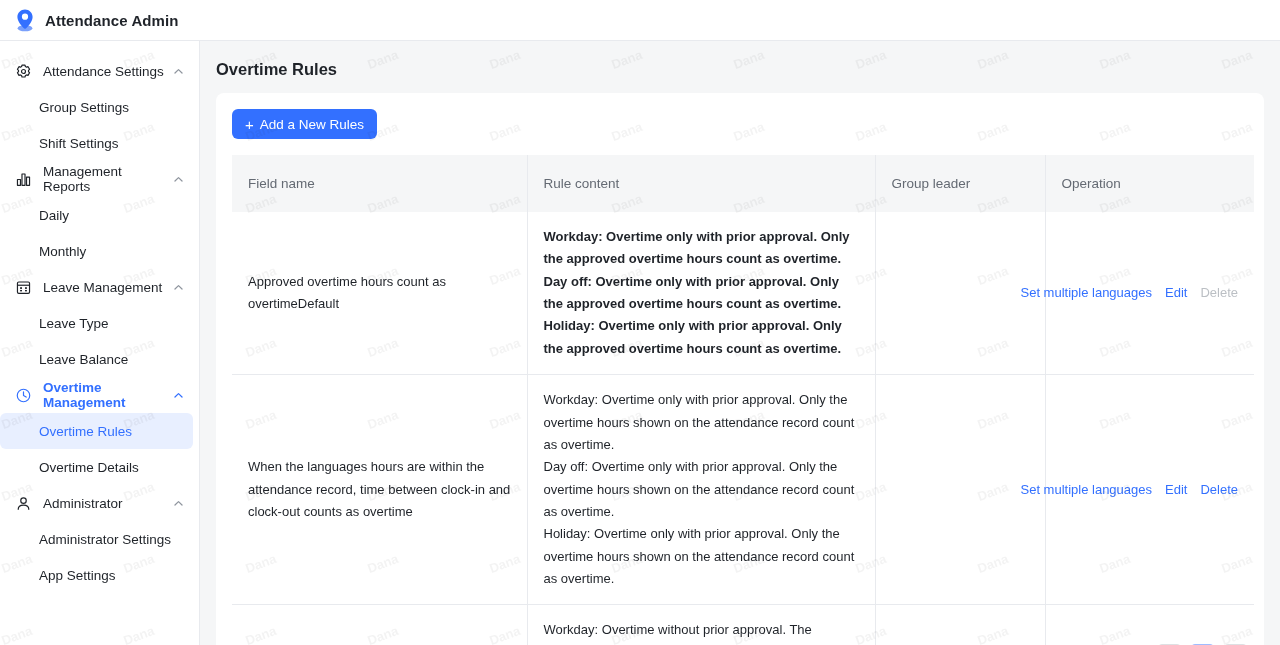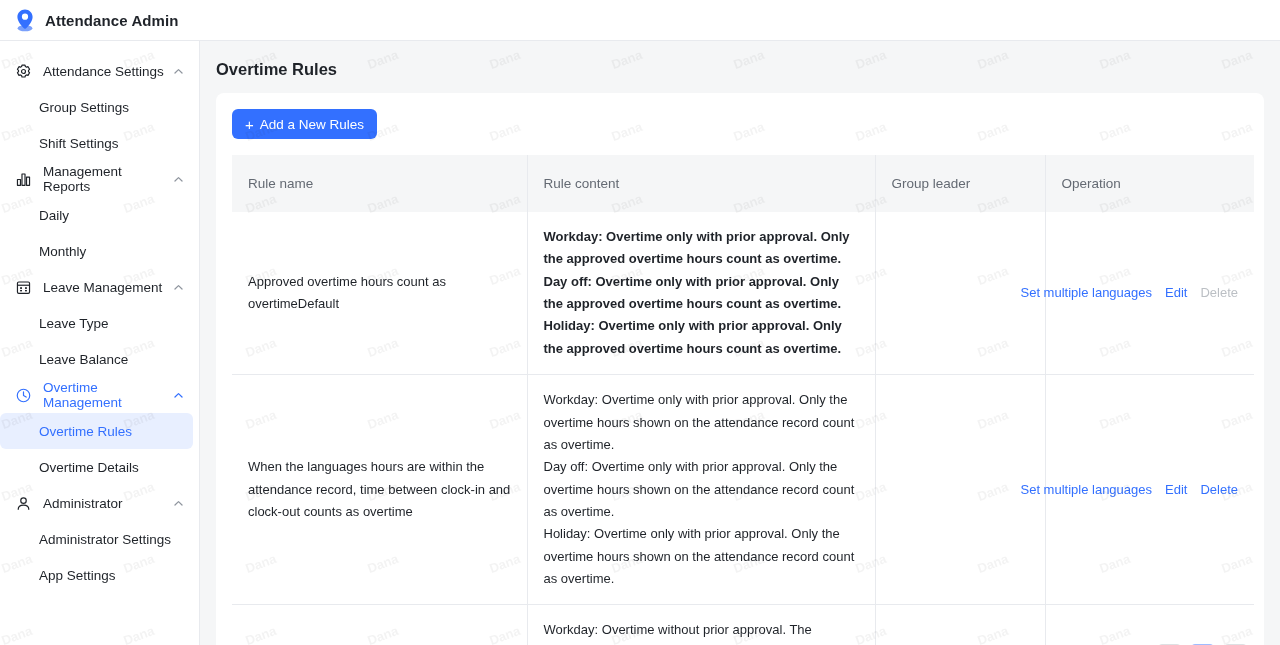--- a/index.html
+++ b/index.html
@@ -63,21 +63,21 @@
     overflow: hidden;
   }
   .nav-group {
     display: flex; align-items: center;
     height: 36px; padding: 0 14px;
     cursor: pointer; position: relative;
   }
   .nav-group .gicon { width: 18px; height: 18px; display: flex; align-items: center; justify-content: center; margin-right: 11px; flex: 0 0 18px; }
   .nav-group .glabel { font-size: 13.5px; color: #1f2329; font-weight: 400; }
   .nav-group .chev { margin-left: auto; color: #8f959e; display: flex; }
-  .nav-group.active .glabel { color: #3370ff; font-weight: 400; }
+  .nav-group.active .glabel { color: #3370ff; font-weight: 700; }
   .nav-group.active .chev { color: #3370ff; }
 
   .nav-item {
     display: flex; align-items: center;
     height: 36px; padding-left: 39px;
     font-size: 13.5px; color: #1f2329;
     cursor: pointer;
     margin: 0 6px 0 0;
     border-radius: 6px;
   }
@@ -312,21 +312,21 @@
     <div class="card">
       <div class="card-inner">
         <button class="btn-primary">
           <span class="plus">+</span>
           <span>Add a New Rules</span>
         </button>
 
         <table class="rules">
           <thead>
             <tr>
-              <th class="col-name">Rule name</th>
+              <th class="col-name">Field name</th>
               <th class="col-content">Rule content</th>
               <th class="col-leader">Group leader</th>
               <th class="col-op">Operation</th>
             </tr>
           </thead>
           <tbody id="rules-body">
               <tr>
                 <td class="col-name">Approved overtime hours count as overtimeDefault</td>
                 <td class="col-content" style="white-space: pre-line; font-weight: bold;">Workday: Overtime only with prior approval. Only the approved overtime hours count as overtime.
 Day off: Overtime only with prior approval. Only the approved overtime hours count as overtime.

